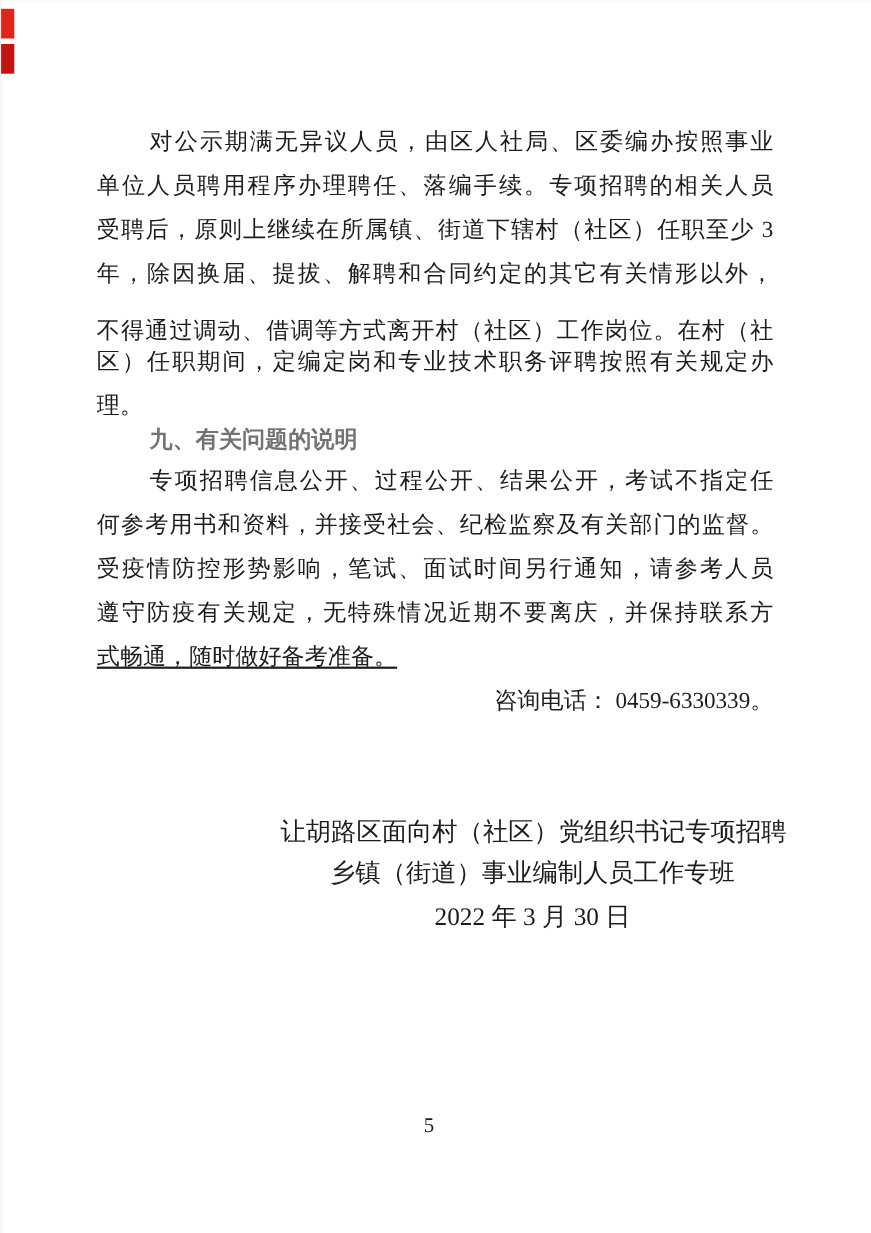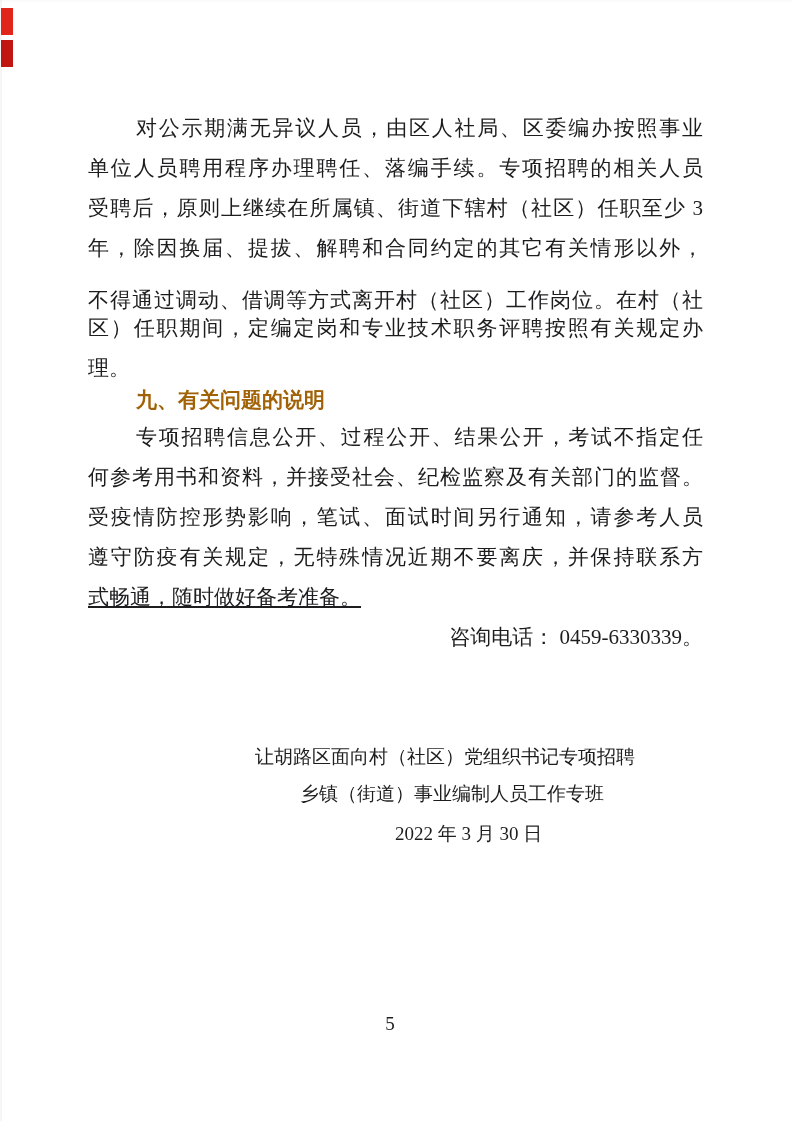--- a/index.html
+++ b/index.html
@@ -36,27 +36,27 @@
   }
   .line.justify {
     text-align: justify;
     text-align-last: justify;
     text-justify: inter-character;
   }
   .line.indent { text-indent: 48px; }
   .line.heading {
     font-family: "Liberation Sans", "DejaVu Sans", sans-serif;
     font-weight: bold;
-    color: #a16207;
+    color: #737373;
   }
   .sig-line {
     position: absolute;
     height: 38px;
     line-height: 38px;
-    font-size: 19px;
+    font-size: 23px;
     color: #1d1d1f;
     white-space: pre;
   }
   .page-number {
     position: absolute;
     top: 1010px;
     left: 330px;
     width: 120px;
     height: 28px;
     line-height: 28px;

